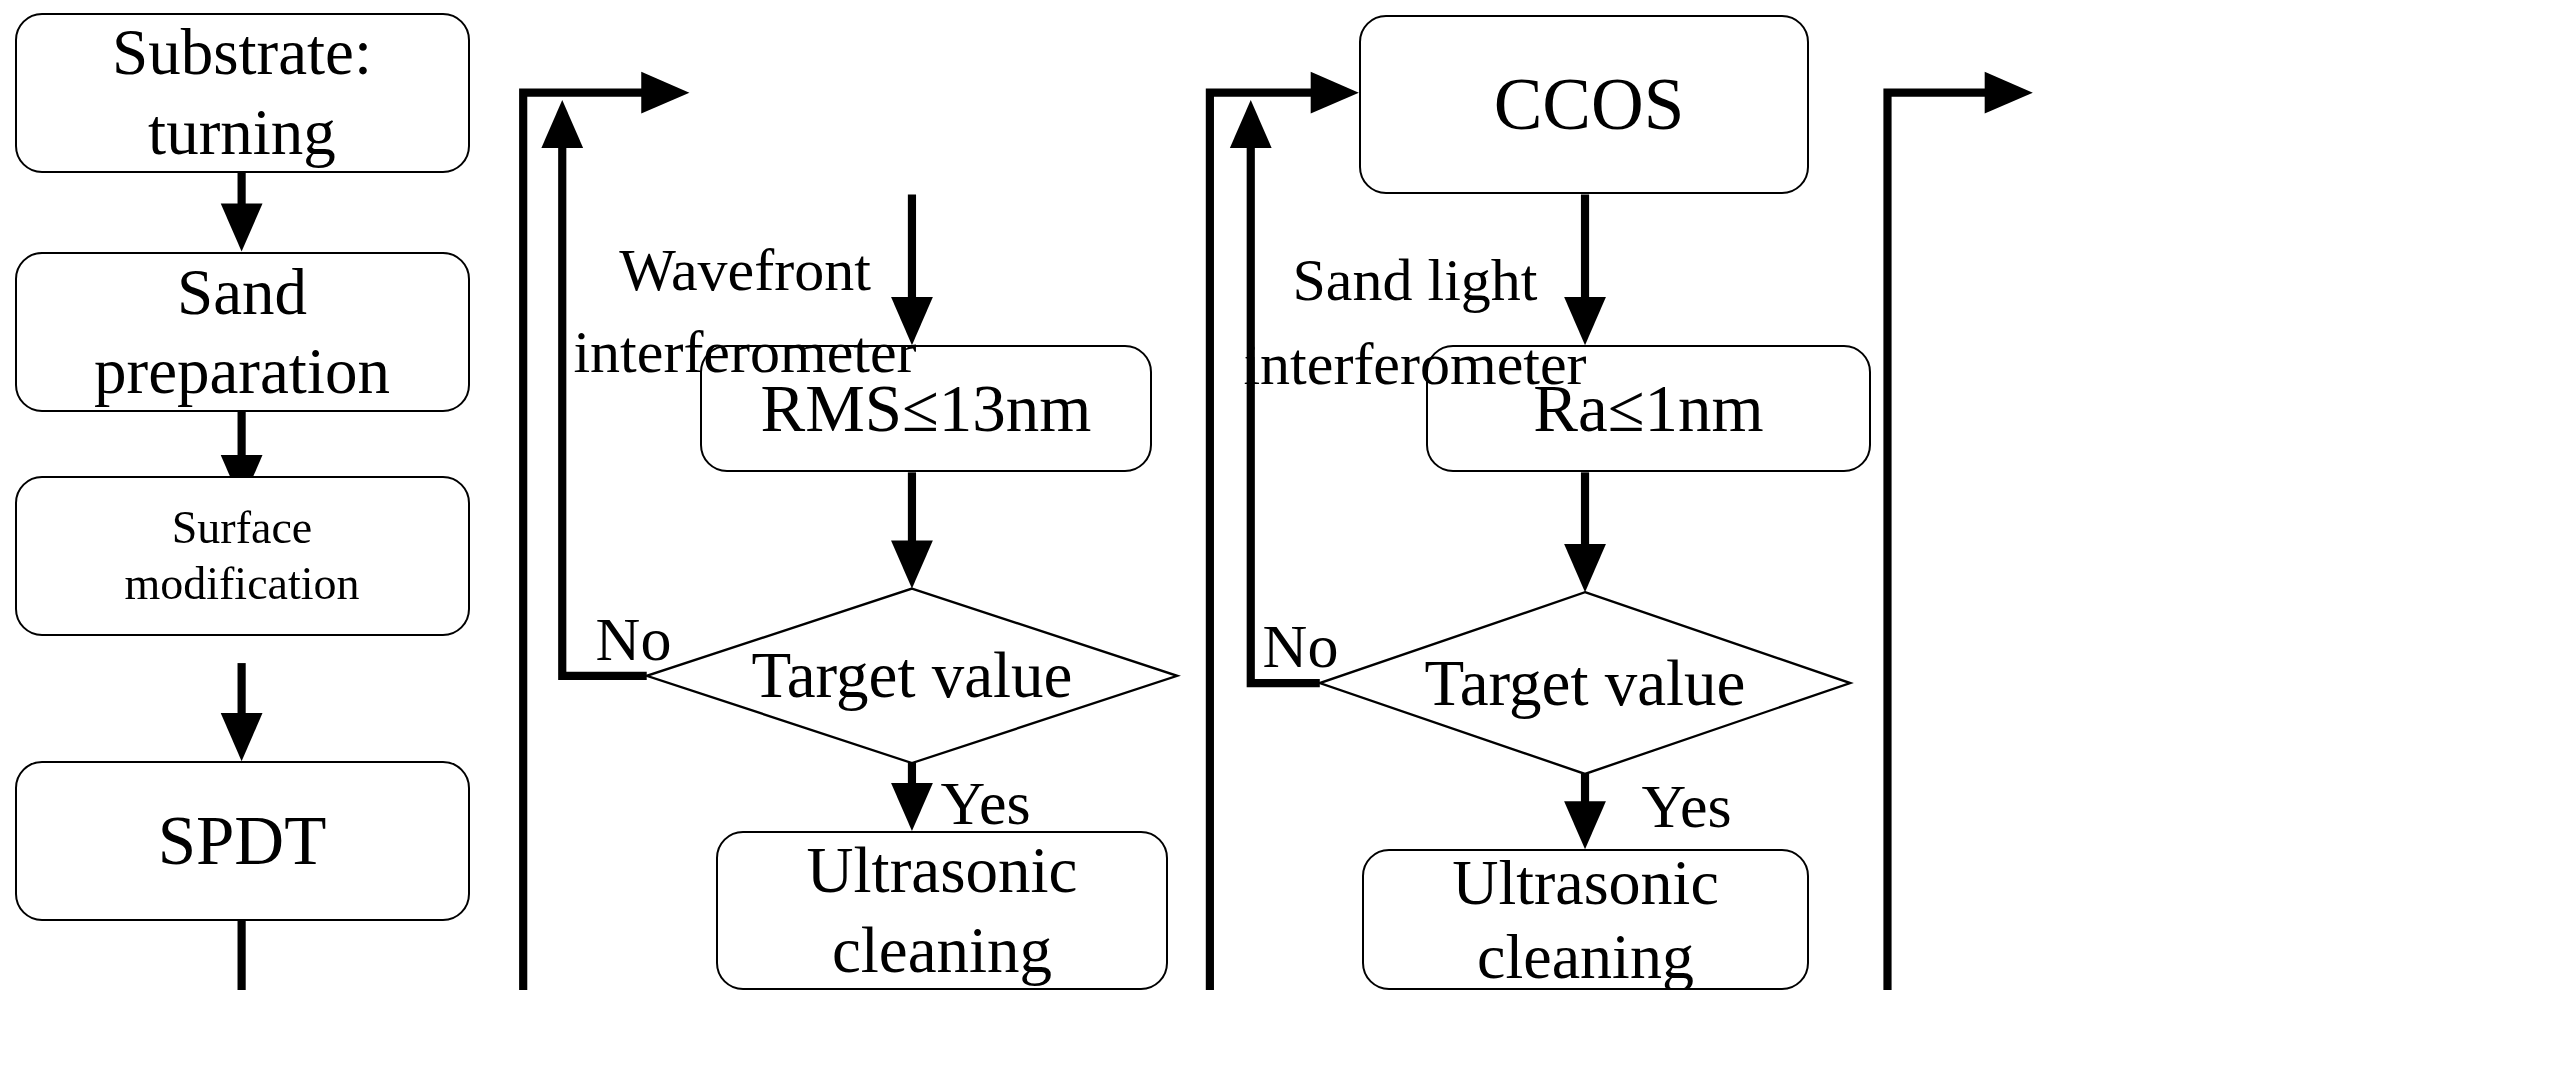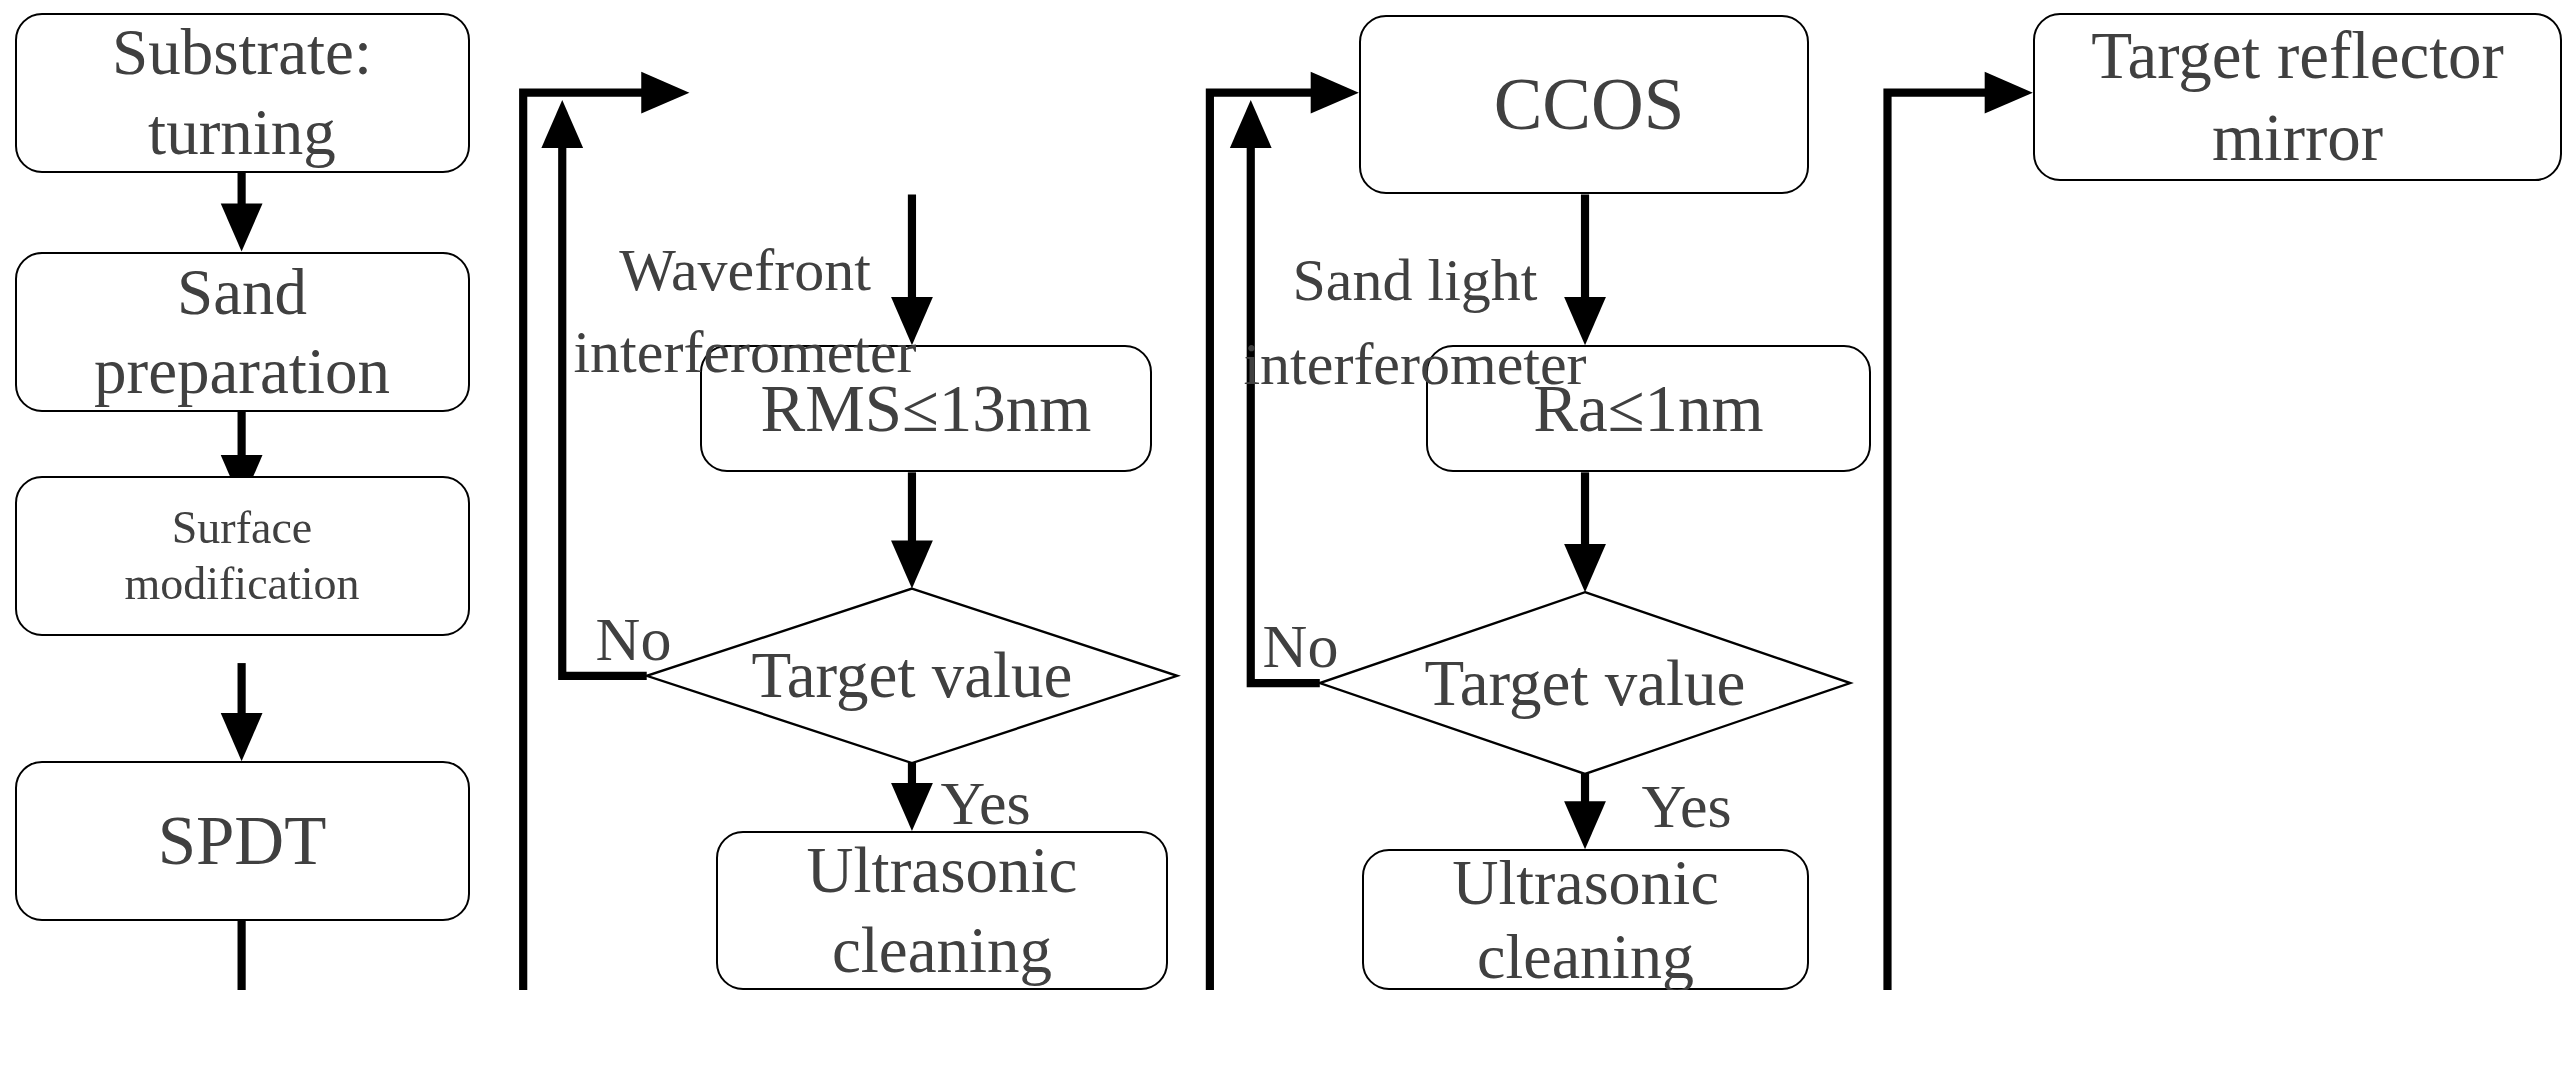--- a/index.html
+++ b/index.html
@@ -6,21 +6,21 @@
     margin: 0;
     padding: 0;
     background: #ffffff;
   }
   .canvas {
     position: relative;
     width: 2576px;
     height: 990px;
     background: #ffffff;
     font-family: "Liberation Serif", "DejaVu Serif", serif;
-    color: #404040;
+    color: #000000;
     overflow: hidden;
   }
   .layer {
     position: absolute;
     left: 0;
     top: 0;
     width: 2576px;
     height: 1090px;
   }
   .node {
@@ -159,22 +159,20 @@
   <div class="node" style="left:716px; top:831px; width:452px; height:159px; font-size:65px;">Ultrasonic
 cleaning</div>
 
   <div class="node" style="left:1359px; top:15.4px; width:450px; height:179px; font-size:73px;padding-left:10px;">CCOS</div>
 
   <div class="node" style="left:1426px; top:345px; width:445px; height:127px; font-size:67px;">Ra≤1nm</div>
 
   <div class="node" style="left:1362px; top:849px; width:447px; height:141px; font-size:64px; line-height:1.15;">Ultrasonic
 cleaning</div>
 
-  <div class="node" style="left:2033px; top:12.7px; width:529px; height:168px; font-size:67px;">Target reflector
-mirror</div>
 
   <div class="freelabel" style="left:685px; top:641px; width:454px; height:69px; font-size:65px;">Target value</div>
 
   <div class="freelabel" style="left:1358px; top:649px; width:454px; height:69px; font-size:65px;">Target value</div>
 
   <div class="freelabel" style="left:579px; top:607px; width:109px; height:65px; font-size:62px;">No</div>
 
   <div class="freelabel" style="left:922px; top:771px; width:127px; height:65px; font-size:62px;">Yes</div>
 
   <div class="freelabel" style="left:1246px; top:614px; width:109px; height:65px; font-size:62px;">No</div>

